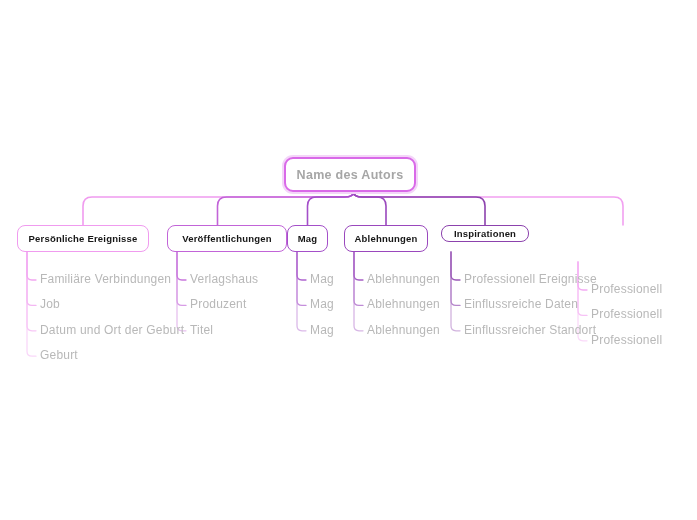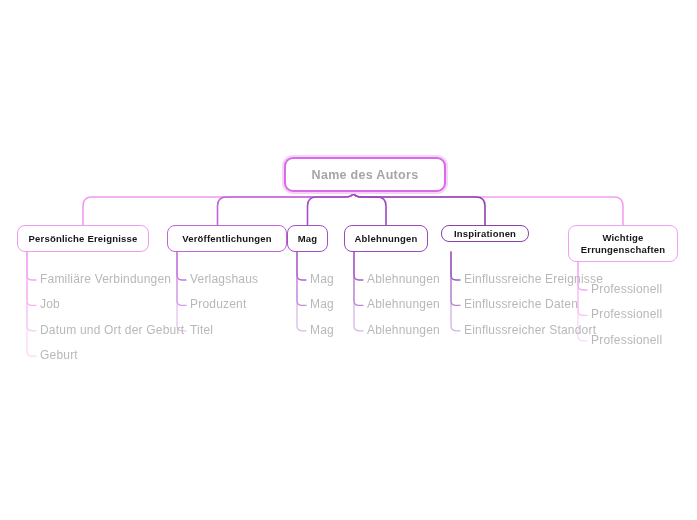--- a/index.html
+++ b/index.html
@@ -41,21 +41,21 @@
       <path d="M 354 252 V 325.8 Q 354 330.8 359 330.8 H 363" fill="none" stroke="rgb(215,182,229)" stroke-width="1.3" stroke-linecap="round"></path>
       <path d="M 354 252 V 300.4 Q 354 305.4 359 305.4 H 363" fill="none" stroke="rgb(190,138,213)" stroke-width="1.3" stroke-linecap="round"></path>
       <path d="M 354 252 V 275 Q 354 280 359 280 H 363" fill="none" stroke="rgb(166,94,197)" stroke-width="1.3" stroke-linecap="round"></path>
       <path d="M 451 252 V 325.8 Q 451 330.8 456 330.8 H 460" fill="none" stroke="rgb(209,179,222)" stroke-width="1.3" stroke-linecap="round"></path>
       <path d="M 451 252 V 300.4 Q 451 305.4 456 305.4 H 460" fill="none" stroke="rgb(181,134,203)" stroke-width="1.3" stroke-linecap="round"></path>
       <path d="M 451 252 V 275 Q 451 280 456 280 H 460" fill="none" stroke="rgb(154,89,183)" stroke-width="1.3" stroke-linecap="round"></path>
       <path d="M 578 262 V 335.8 Q 578 340.8 583 340.8 H 587" fill="none" stroke="rgb(250,217,249)" stroke-width="1.3" stroke-linecap="round"></path>
       <path d="M 578 262 V 310.4 Q 578 315.4 583 315.4 H 587" fill="none" stroke="rgb(247,194,246)" stroke-width="1.3" stroke-linecap="round"></path>
       <path d="M 578 262 V 285 Q 578 290 583 290 H 587" fill="none" stroke="rgb(244,171,243)" stroke-width="1.3" stroke-linecap="round"></path>
     </svg>
-  <div class="node root-node" id="rootNode" style="left: 284px; top: 157px; width: 162px; height: 35px; border-color: rgb(217, 106, 232); color: rgb(166, 166, 166); box-shadow: rgb(244, 213, 249) 0px 0px 0px 2px;">
+  <div class="node root-node" id="rootNode" style="left: 284px; top: 157px; width: 132px; height: 35px; border-color: rgb(217, 106, 232); color: rgb(166, 166, 166); box-shadow: rgb(244, 213, 249) 0px 0px 0px 2px;">
     <span>Name des Autors</span>
   </div>
 <div class="node branch-node" style="left: 17px; top: 225px; width: 132px; height: 27px; border-color: rgb(240, 155, 239); color: rgb(22, 22, 22);">
       <span>Persönliche Ereignisse</span>
     </div>
     <div class="child-label" style="left: 40px; top: 274px; color: rgb(184, 184, 184);">Familiäre Verbindungen</div>
     <div class="child-label" style="left: 40px; top: 299.4px; color: rgb(184, 184, 184);">Job</div>
     <div class="child-label" style="left: 40px; top: 324.8px; color: rgb(184, 184, 184);">Datum und Ort der Geburt</div>
     <div class="child-label" style="left: 40px; top: 350.2px; color: rgb(184, 184, 184);">Geburt</div>
     <div class="node branch-node" style="left: 167px; top: 225px; width: 120px; height: 27px; border-color: rgb(194, 100, 216); color: rgb(22, 22, 22);">
@@ -72,22 +72,19 @@
     <div class="child-label" style="left: 310px; top: 324.8px; color: rgb(184, 184, 184);">Mag</div>
     <div class="node branch-node" style="left: 344px; top: 225px; width: 84px; height: 27px; border-color: rgb(154, 72, 189); color: rgb(22, 22, 22);">
       <span>Ablehnungen</span>
     </div>
     <div class="child-label" style="left: 367px; top: 274px; color: rgb(184, 184, 184);">Ablehnungen</div>
     <div class="child-label" style="left: 367px; top: 299.4px; color: rgb(184, 184, 184);">Ablehnungen</div>
     <div class="child-label" style="left: 367px; top: 324.8px; color: rgb(184, 184, 184);">Ablehnungen</div>
     <div class="node branch-node" style="left: 441px; top: 225px; width: 88px; height: 17px; border-color: rgb(140, 66, 173); color: rgb(22, 22, 22);">
       <span>Inspirationen</span>
     </div>
-    <div class="child-label" style="left: 464px; top: 274px; color: rgb(184, 184, 184);">Einflussreiche Ereignisse</div>
+    <div class="child-label" style="left: 464px; top: 274px; color: rgb(184, 184, 184);">Professionell Ereignisse</div>
     <div class="child-label" style="left: 464px; top: 299.4px; color: rgb(184, 184, 184);">Einflussreiche Daten</div>
     <div class="child-label" style="left: 464px; top: 324.8px; color: rgb(184, 184, 184);">Einflussreicher Standort</div>
-    <div class="node branch-node" style="left: 568px; top: 225px; width: 110px; height: 37px; border-color: rgb(242, 160, 241); color: rgb(22, 22, 22);">
-      <span>Wichtige Errungenschaften</span>
-    </div>
     <div class="child-label" style="left: 591px; top: 284px; color: rgb(184, 184, 184);">Professionell</div>
     <div class="child-label" style="left: 591px; top: 309.4px; color: rgb(184, 184, 184);">Professionell</div>
     <div class="child-label" style="left: 591px; top: 334.8px; color: rgb(184, 184, 184);">Professionell</div>
   </div>
 
 </body></html>

